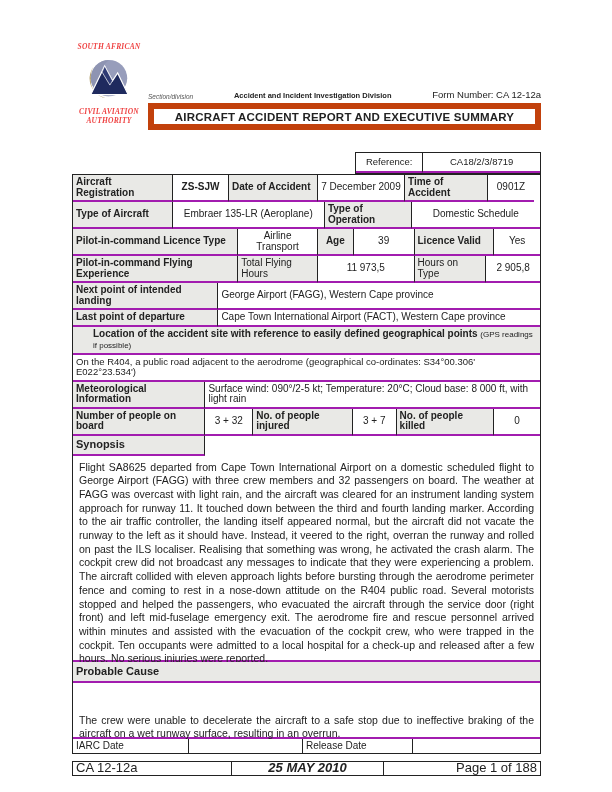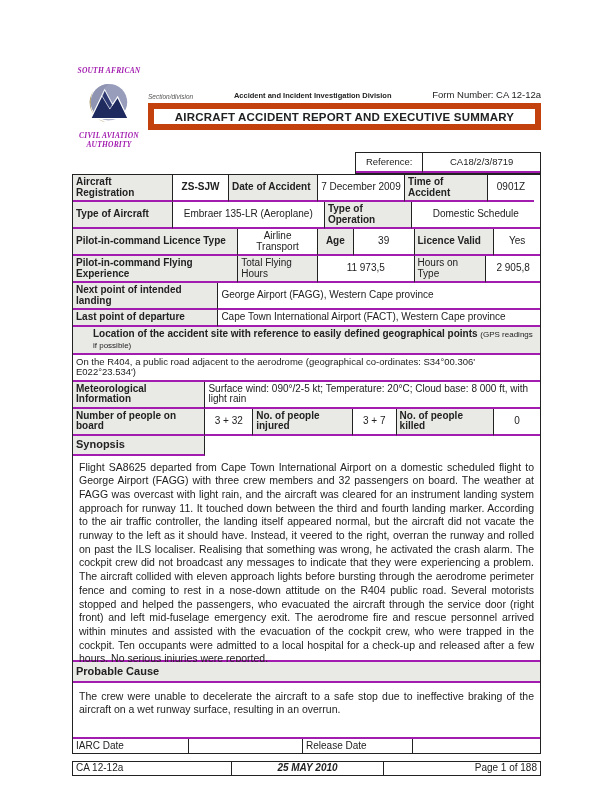--- a/index.html
+++ b/index.html
@@ -1,20 +1,20 @@
 <!DOCTYPE html>
 <html><head>
 <meta charset="utf-8">
 <style>
   * { margin:0; padding:0; box-sizing:border-box; }
   html,body { width:612px; height:792px; background:#ffffff; font-family:"Liberation Sans", sans-serif; color:#222; }
   .doc { position:absolute; left:72px; top:42px; width:469px; }
 
   
-  .logo { position:absolute; left:4px; top:0; width:66px; text-align:center; color:#a21caf;margin-top:24px; }
+  .logo { position:absolute; left:4px; top:0; width:66px; text-align:center; color:#ef4444; }
   .logo .ltxt { font-family:"Liberation Serif", serif; font-style:italic; font-weight:bold; font-size:7.5px; line-height:9px; letter-spacing:.2px; }
   .logo svg { display:block; margin:2px auto; }
 
   
   .hdr-right { margin-left:76px; width:393px; }
   .section-line { margin-top:46px; display:flex; align-items:flex-end; justify-content:space-between; height:12px; }
   .section-label { font-size:6.5px; font-style:italic; color:#555; }
   .division { font-size:7.5px; font-weight:bold; }
   .form-number { font-size:9.5px; }
   .title-box { margin-top:3px; border:6px solid #c2410c; height:27px; display:flex; align-items:center; justify-content:center; font-size:11.5px; font-weight:bold; letter-spacing:.2px; }
@@ -30,37 +30,37 @@
   .row { display:flex; }
   .cell { border-right:1px solid #222; border-bottom:2px solid #a21caf; padding:2px 3px; font-size:10px; display:flex; align-items:center; line-height:10.5px; }
   .cell:last-child { border-right:none; }
   .row.last .cell { border-bottom:none; }
   .lbl { background:#e9e9e6; font-weight:bold; }
   .ctr { justify-content:center; text-align:center; }
   .full { width:100%; }
   .note { font-weight:normal; font-size:8px; }
   .para { display:block; text-align:justify; font-size:10.5px; line-height:13.7px; padding:5px 6px; }
   .syn-body { height:206px; }
-  .cause-body { height:56px; padding-top:7px; }
+  .cause-body { height:56px; padding-top:31px; }
   .nb { border-bottom:none; }
 
   
   .w100{width:100px}.w64{width:56px}.w89{width:89px}.w87{width:87px}.w83{width:83px}.w46{width:46px}
   .w153{width:153px}.w129{width:129px}
   .w166{width:166px}.w80{width:80px}.w36{width:36px}.w61{width:61px}
   .w97{width:97px}.w72{width:72px}.w54{width:54px}
   .w146{width:146px}.w323{width:323px}
   .w133{width:133px}.w336{width:336px}
   .w48{width:48px}.w100b{width:100px}.w44{width:44px}.w98{width:98px}
   .w116{width:116px}.w115{width:115px}.w110{width:110px}.w128{width:128px}
   .hdr-cell { min-height:20px; }
 
   
   .footer { margin-top:7px; width:469px; height:15px; border:1px solid #222; display:flex; }
-  .footer .cell { border-bottom:none; font-size:10px; align-items:center; }
+  .footer .cell { border-bottom:none; font-size:13px; align-items:center; }
   .f1{width:160px} .f2{width:152px; font-weight:bold; font-style:italic; justify-content:center} .f3{width:157px; justify-content:flex-end}
 </style>
 </head>
 <body>
 
 <div class="doc">
 
   <div class="logo">
     <div class="ltxt">SOUTH AFRICAN</div>
     <svg width="52" height="52" viewBox="0 0 60 60">

